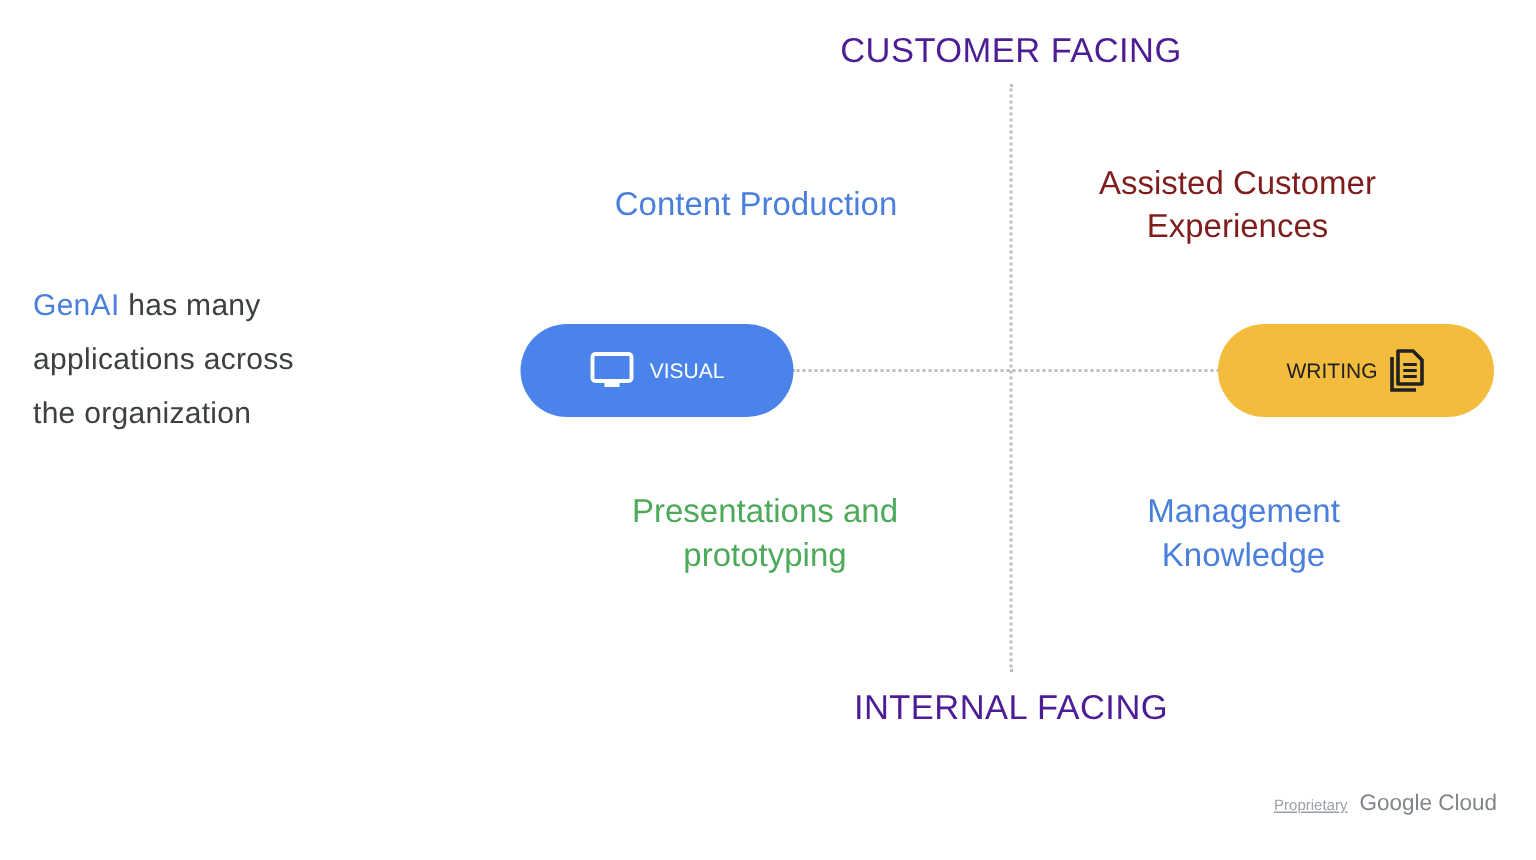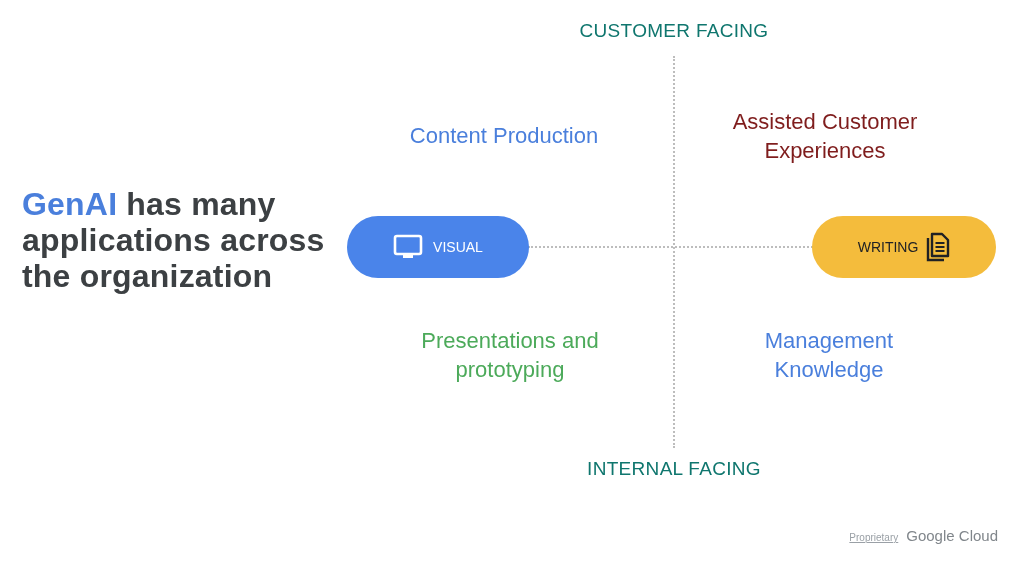--- a/index.html
+++ b/index.html
@@ -12,32 +12,32 @@
       height: 573px;
       position: relative;
       overflow: hidden;
       font-family: "Liberation Sans", "DejaVu Sans", sans-serif;
     }
     .title {
       position: absolute;
       left: 22px;
       top: 186px;
       width: 320px;
-      font-size: 32px;
+      font-size: 20px;
       line-height: 36px;
-      font-weight: bold;
+      font-weight: normal;
       color: #3c4043;
       letter-spacing: 0.2px;
     }
     .title .accent { color: #4a7fdc; }
 
     .axis-label {
       position: absolute;
-      font-size: 19px;
-      color: #0f766e;
+      font-size: 23px;
+      color: #4c1d95;
       letter-spacing: 0.3px;
       white-space: nowrap;
       transform: translateX(-50%);
     }
     .axis-top { left: 674px; top: 20px; }
     .axis-bottom { left: 674px; top: 458px; }
 
     .vline {
       position: absolute;
       left: 673px;

